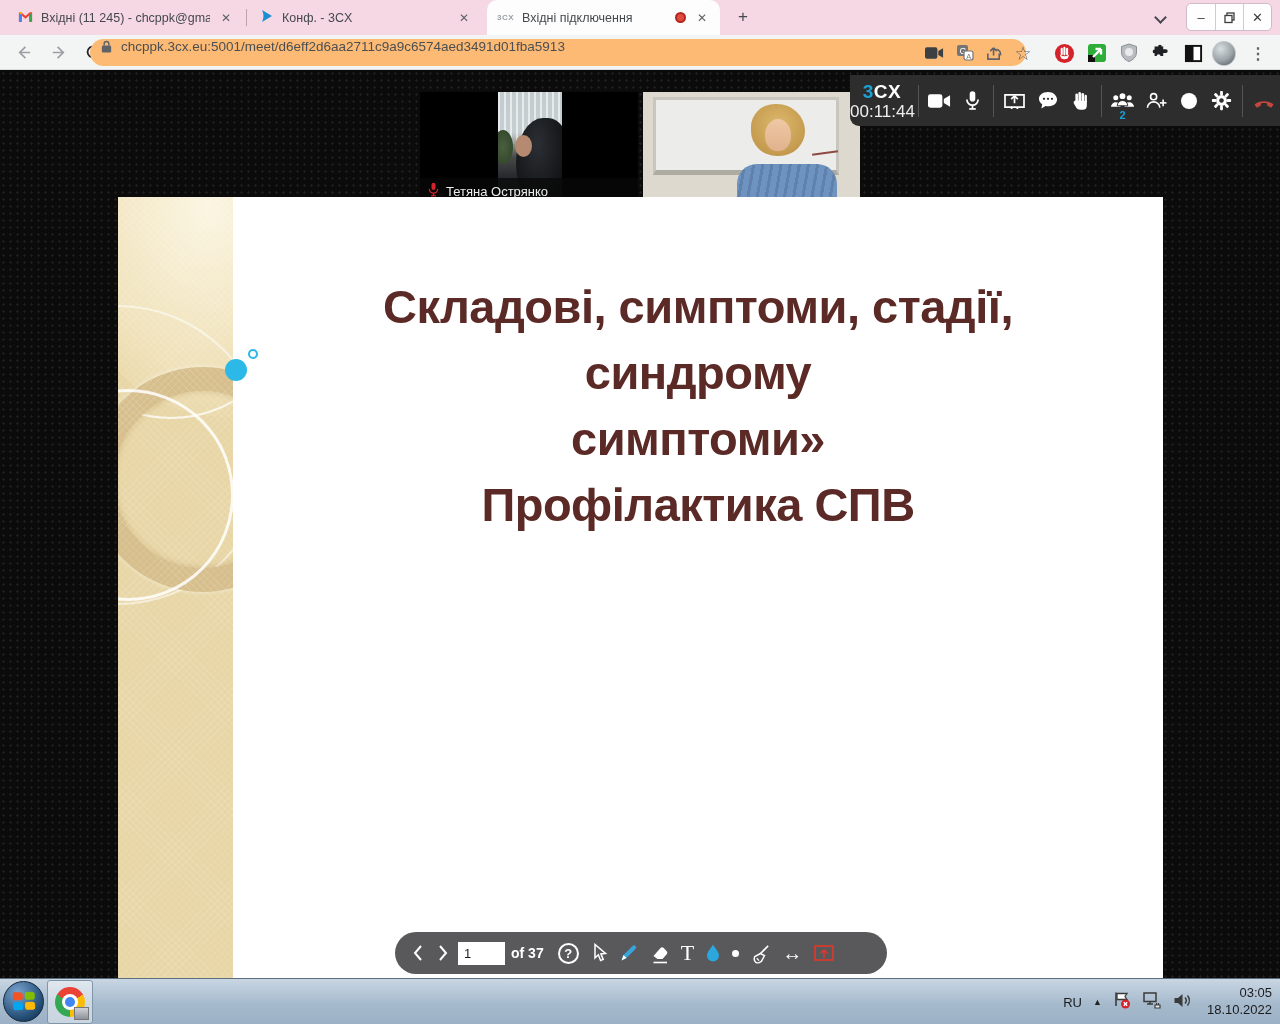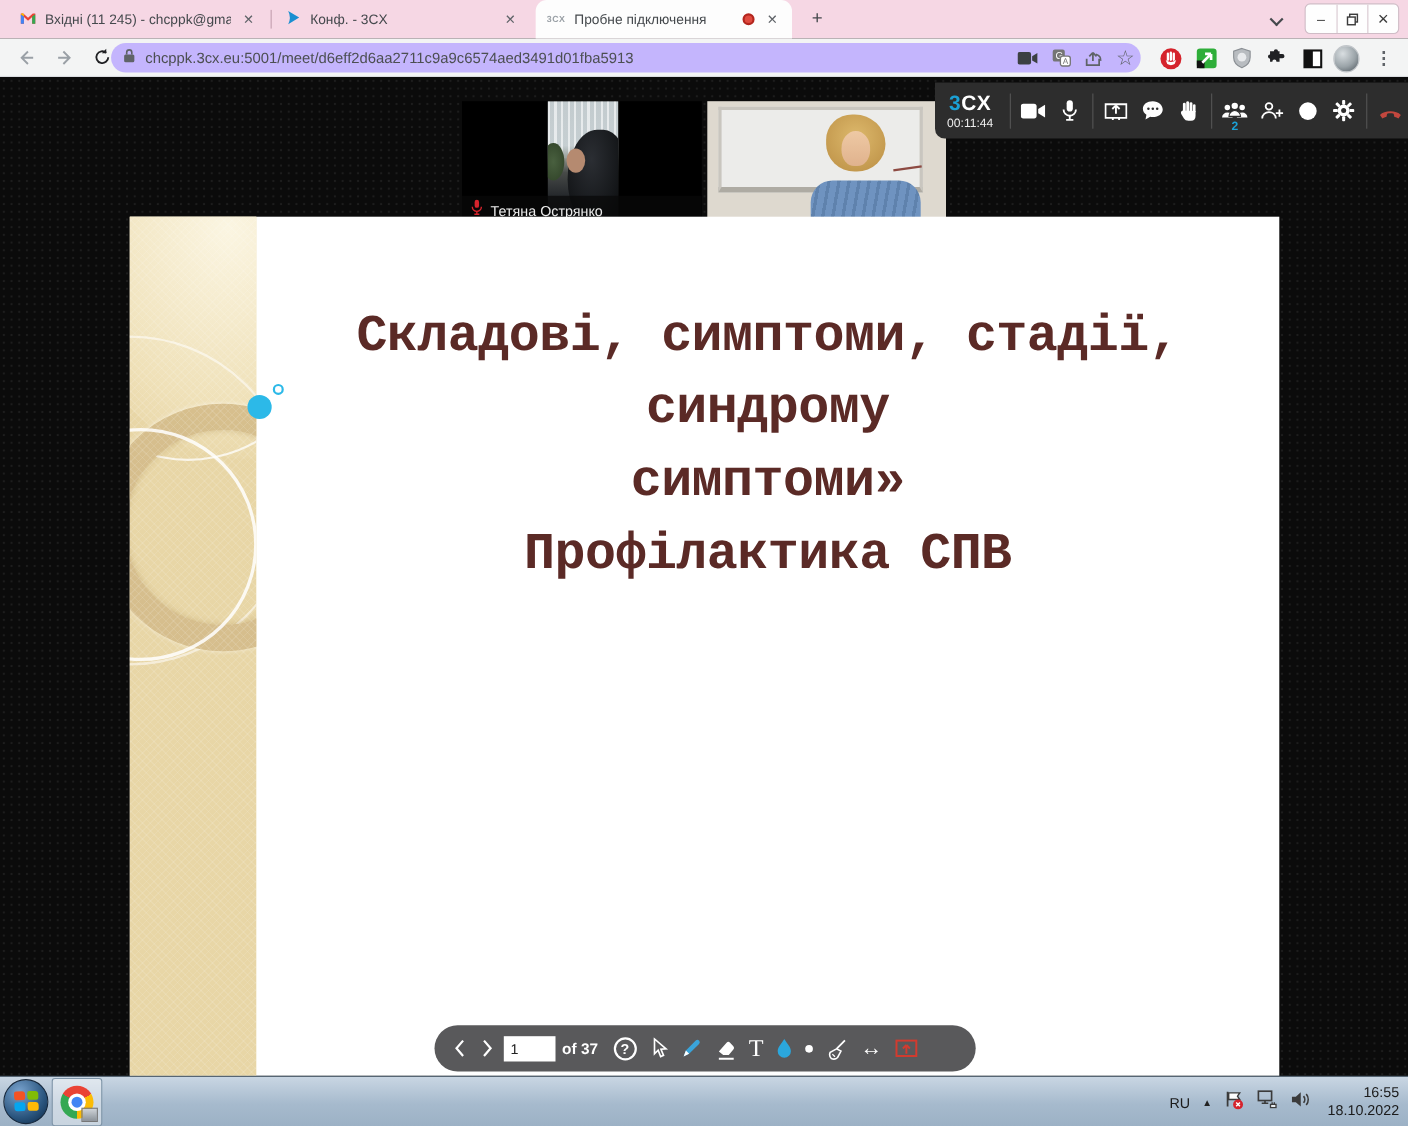--- a/index.html
+++ b/index.html
@@ -16,21 +16,21 @@
   .rec-dot { width:11px; height:11px; border-radius:50%; background:#e04a3f; border:2px solid #b3261e; }
   .newtab-btn { position:absolute; left:731px; top:6px; width:24px; height:24px; text-align:center; line-height:22px; font-size:17px; color:#45494d; border-radius:50%; }
   .tab-chevron { position:absolute; left:1156px; top:13px; width:9px; height:9px; border-right:2px solid #45494d; border-bottom:2px solid #45494d; transform:rotate(45deg); }
   #win-controls { position:absolute; right:8px; top:3px; height:28px; display:flex; background:#fefefe; border:1px solid #cfbcc6; border-radius:5px; overflow:hidden; }
   .win-btn { width:28px; height:26px; display:flex; align-items:center; justify-content:center; font-size:13px; color:#3c3c3c; border-left:1px solid #d8c7cf; }
   .win-btn:first-child { border-left:none; }
 
   
   #toolbar { position:absolute; left:0; top:35px; width:1280px; height:35px; background:#f3f4f4; border-bottom:1px solid #dadce0; }
   .nav-ico { position:absolute; top:6px; width:22px; height:22px; display:flex; align-items:center; justify-content:center; }
-  #omnibox { position:absolute; left:101px; top:4px; width:936px; height:27px; background:#c4b5fd; border-radius:14px; display:flex; align-items:center; padding:0 10px; }
+  #omnibox { position:absolute; left:90px; top:4px; width:936px; height:27px; background:#fdba74; border-radius:14px; display:flex; align-items:flex-start; padding:0 10px; }
   #url-text { font-size:13.5px; color:#4c4f52; margin-left:8px; white-space:nowrap; }
   .ext-ico { position:absolute; top:6px; width:24px; height:24px; display:flex; align-items:center; justify-content:center; }
   .avatar { width:25px; height:25px; border-radius:50%; background:radial-gradient(circle at 35% 30%, #d9dee1, #9aa3a8 55%, #6d767c 80%); border:1px solid #c2c6ca; }
   .menu-dots { font-size:16px; color:#5f6368; font-weight:bold; }
 
   
   #stage { position:absolute; left:0; top:70px; width:1280px; height:908px; background-color:#0b0b0b;
     background-image:radial-gradient(rgba(70,70,70,.30) 1px, transparent 1.4px); background-size:7px 7px; }
 
   
@@ -56,21 +56,21 @@
     background:linear-gradient(#eec9a4,#e0b28d); }
   .body2 { position:absolute; left:94px; top:72px; width:100px; height:40px; border-radius:20px 20px 0 0;
     background:repeating-linear-gradient(100deg, #6f93c0 0 6px, #5f82ad 6px 9px); }
 
   
   #cx-bar { position:absolute; left:850px; top:5px; width:430px; height:51px; background:#2d2d2d;
     border-radius:0 0 0 9px; display:flex; align-items:center; }
   #cx-logo-block { width:64px; text-align:center; line-height:1.1; padding-top:2px; }
   #cx-logo { font-size:19px; font-weight:bold; letter-spacing:.5px; }
   #cx-logo .b3 { color:#1ba1d6; } #cx-logo .bcx { color:#fff; }
-  #cx-timer { font-size:11px; color:#eee; }
+  #cx-timer { font-size:17px; color:#eee; }
   .cx-div { width:1px; height:32px; background:#555; margin:0 4px; }
   .cx-btn { width:33px; height:40px; display:flex; align-items:center; justify-content:center; position:relative; }
   .cx-badge { position:absolute; left:50%; transform:translateX(-50%); top:28px; font-size:11px; font-weight:bold; color:#1ba1d6; }
 
   
   #slide { position:absolute; left:118px; top:127px; width:1045px; height:781px; background:#ffffff; }
   #strip { position:absolute; left:0; top:0; width:115px; height:781px; background:#e8d6a6; overflow:hidden; }
   #strip .pat { position:absolute; inset:0;
     background-image:repeating-linear-gradient(45deg, rgba(255,255,255,.10) 0 1px, transparent 1px 5px),
                      repeating-linear-gradient(-45deg, rgba(255,255,255,.10) 0 1px, transparent 1px 5px); }
@@ -78,21 +78,21 @@
   .deco-light { left:-50px; top:-130px; width:310px; height:350px; border-radius:50%;
     background:radial-gradient(ellipse at 45% 40%, rgba(252,247,229,.95), rgba(245,233,198,.55) 55%, transparent 75%); }
   .deco-arc1 { width:250px; height:250px; border:2px solid rgba(255,255,255,.75); left:-72px; top:-28px; }
   .deco-arc2 { width:300px; height:300px; border:2px solid rgba(255,255,255,.55); left:-150px; top:108px; }
   .deco-ring { width:225px; height:225px; border:24px solid rgba(213,189,139,.95); left:-28px; top:170px;
     box-shadow:0 0 5px rgba(255,255,255,.6), inset 0 0 6px rgba(160,130,70,.35); }
   .deco-arc3 { width:212px; height:212px; border:3px solid rgba(255,255,255,.85); left:-96px; top:192px; }
   #blue-dot { position:absolute; left:107px; top:162px; width:22px; height:22px; border-radius:50%; background:#2cb9e8; }
   #blue-dot-small { position:absolute; left:130px; top:152px; width:10px; height:10px; border-radius:50%; border:2px solid #2cb9e8; background:#fff; }
   #slide-title { position:absolute; left:115px; top:77px; width:930px; text-align:center;
-    font-size:47px; line-height:66px; font-weight:bold; letter-spacing:-.5px; color:#5b2a26;font-family:Liberation Mono, monospace; }
+    font-size:47px; line-height:66px; font-weight:bold; letter-spacing:-.5px; color:#5b2a26; }
 
   
   #pdf-bar { position:absolute; left:395px; top:862px; width:492px; height:42px; background:#59595b;
     border-radius:21px; display:flex; align-items:center; padding:0 16px; }
   .pdf-item { display:flex; align-items:center; justify-content:center; height:42px; }
   .page-input { width:47px; height:23px; border:none; background:#fff; font-size:13px; padding-left:6px; color:#222;
     font-family:"Liberation Sans", sans-serif; margin:0 6px 0 8px; }
   .of-label { color:#fff; font-size:14px; font-weight:bold; margin-right:14px; }
   .pdf-gap { margin-left:11px; }
   .help-circle { width:21px; height:21px; border:2px solid #fff; border-radius:50%; color:#fff; font-size:13px; font-weight:bold;
@@ -146,21 +146,21 @@
       <span>
         <svg width="14" height="14" viewBox="0 0 14 14">
             <path d="M2 1 L12 7 L2 13 Q5 7 2 1 Z" fill="#1a8fd1"></path>
           </svg>
       </span>
       <span class="tab-label">Конф. - 3CX</span>
       <span class="tab-close">✕</span>
     </div>
     <div class="tab active" style="left:487px; width:233px;">
       <span style="font-size:8px; color:#9aa0a6; font-weight:bold; letter-spacing:.5px;">3CX</span>
-      <span class="tab-label">Пробне підключення</span>
+      <span class="tab-label">Вхідні підключення</span>
       <span class="rec-dot"></span>
       <span class="tab-close">✕</span>
     </div>
     <div class="newtab-btn">+</div>
     <div class="tab-chevron"></div>
     <div id="win-controls">
       <span class="win-btn">–</span>
       <span class="win-btn">
         <svg width="13" height="13" viewBox="0 0 13 13">
             <rect x="4" y="2" width="7" height="7" fill="none" stroke="#3c3c3c" stroke-width="1.3"></rect>
@@ -491,19 +491,19 @@
             <path d="M13 13 h5 v3 h-5 z M14.5 13 v-2 M16.5 13 v-2" stroke="#3b3b3b" stroke-width="1.2" fill="#e8ecef"></path>
           </svg>
       </span>
       <span>
         <svg width="19" height="17" viewBox="0 0 19 17">
             <path d="M1.5 6 H5 L9.5 2 V15 L5 11 H1.5 Z" fill="#3b3b3b"></path>
             <path d="M12 5.5 a4.5 4.5 0 0 1 0 6 M14.5 3.5 a8 8 0 0 1 0 10" stroke="#3b3b3b" stroke-width="1.5" fill="none"></path>
           </svg>
       </span>
       <div id="tray-clock">
-        <div>16:55</div>
+        <div>03:05</div>
         <div>18.10.2022</div>
       </div>
     </div>
   </div>
 
 </div>
 
 </body></html>

